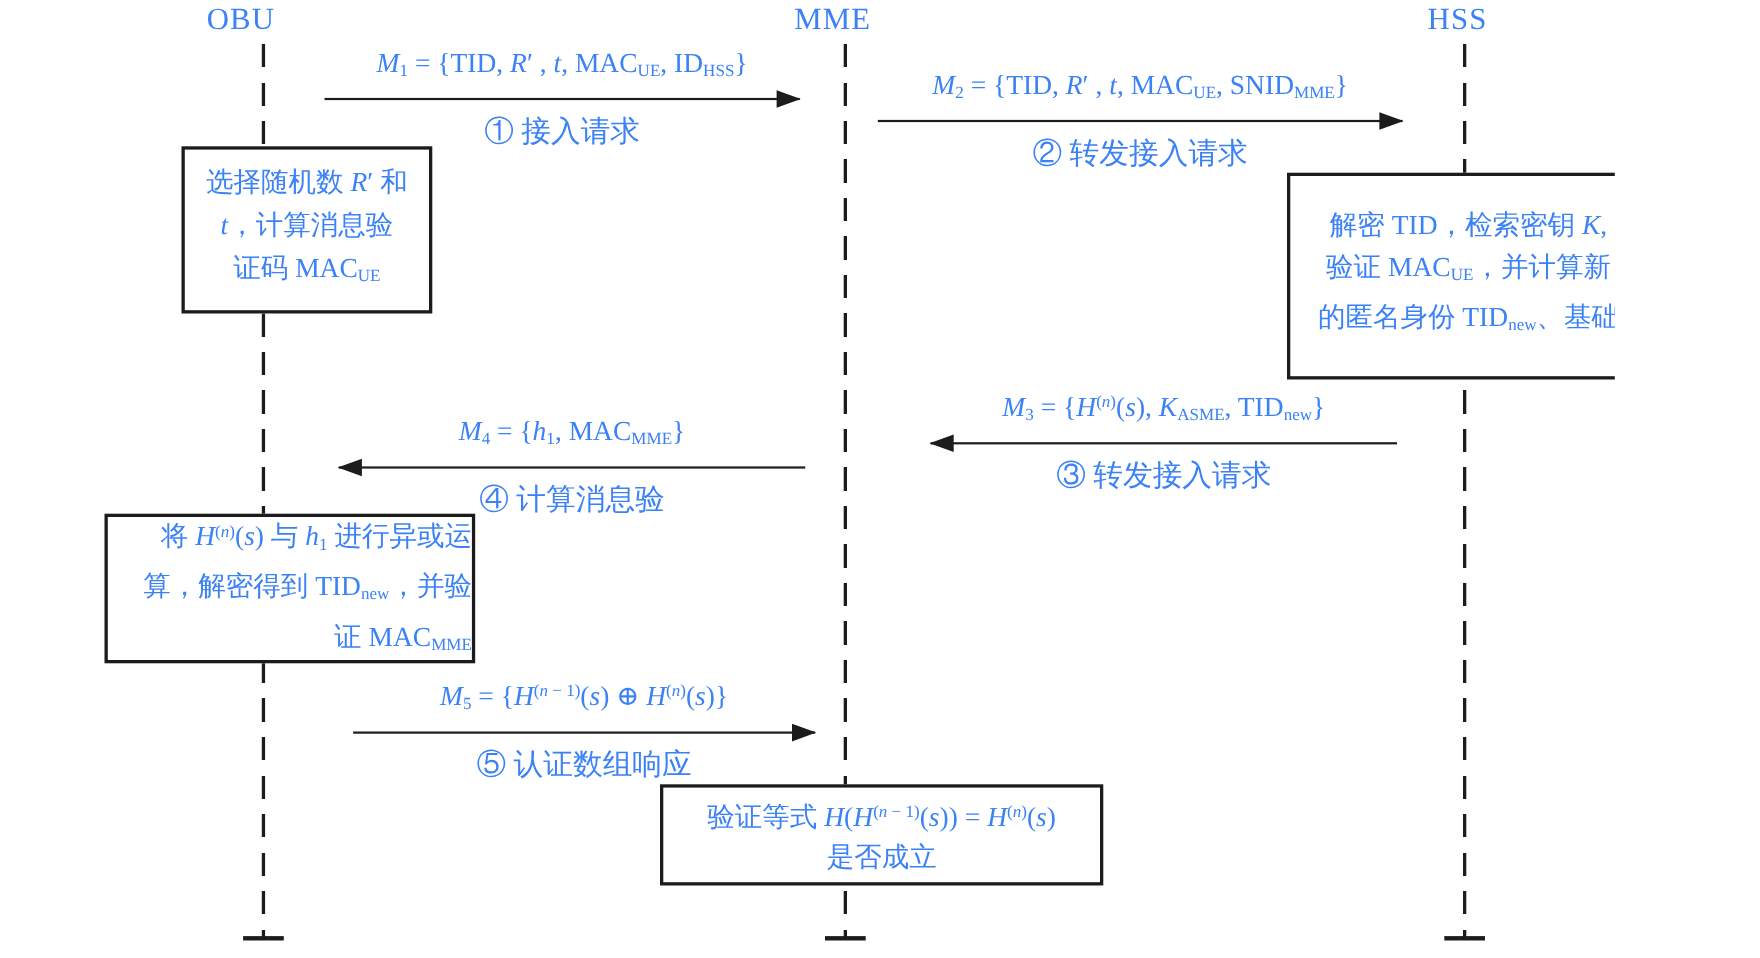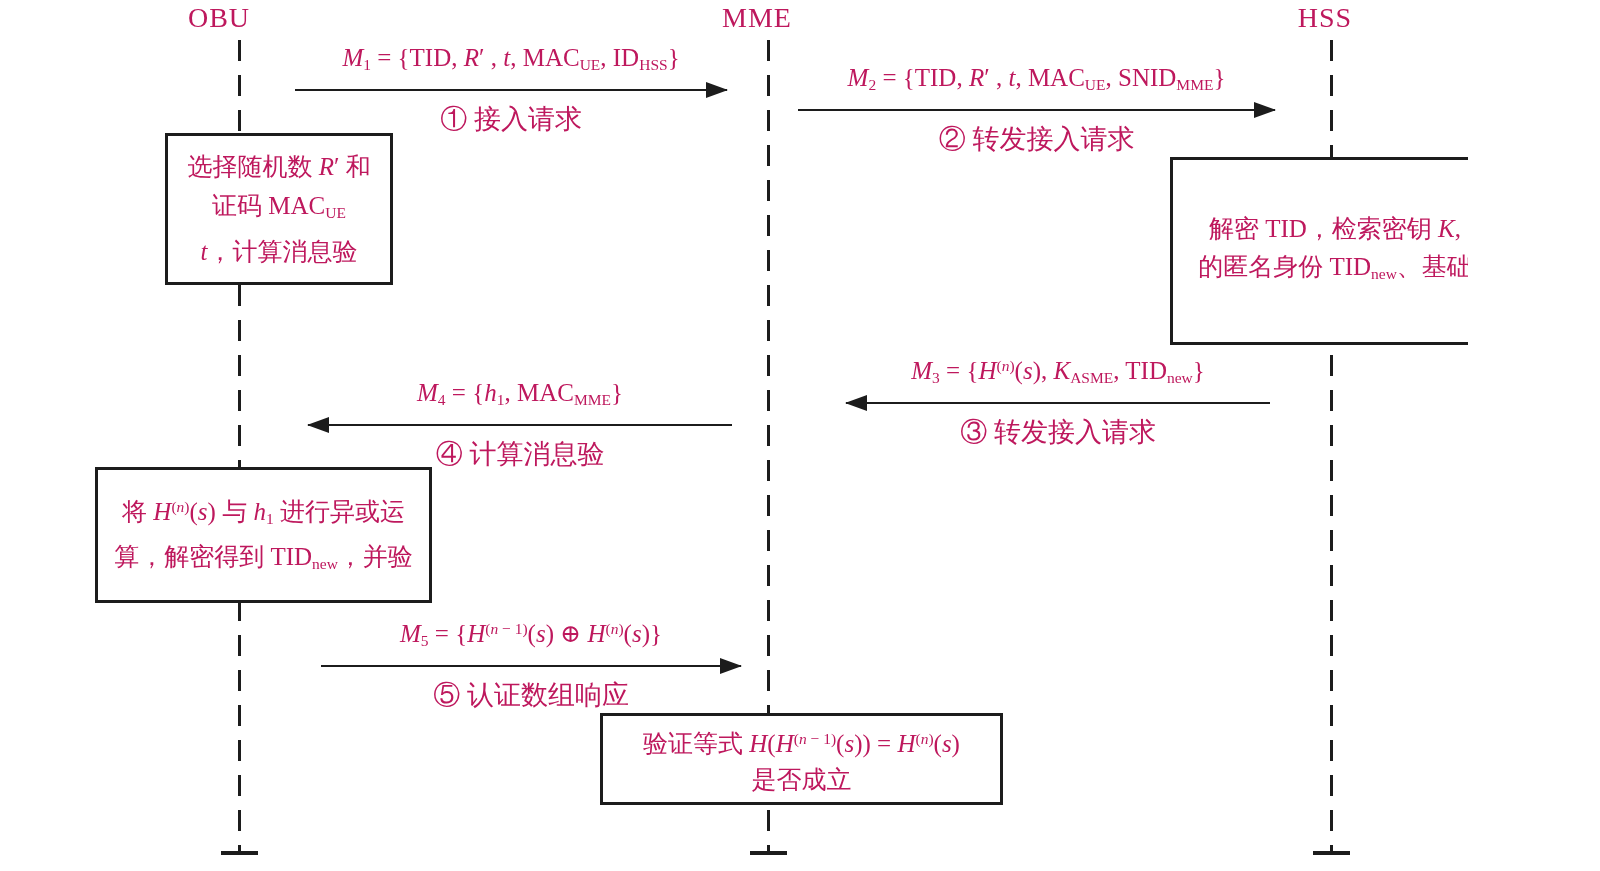--- a/index.html
+++ b/index.html
@@ -1,21 +1,21 @@
 <!DOCTYPE html>
 <html><head>
 <meta charset="utf-8">
 <style>
   html,body{margin:0;padding:0;background:#ffffff;}
   #canvas{
     position:relative;
     width:1468px;height:871px;
     background:#ffffff;
     font-family:"Liberation Serif","DejaVu Serif",serif;
-    color:#be185d;
+    color:#3b82f6;
     overflow:hidden;
   }
   
   .actor{
     position:absolute;top:2px;width:160px;
     text-align:center;font-size:28px;letter-spacing:1px;
   }
   #actor-obu{left:139px;}
   #actor-mme{left:677px;}
   #actor-hss{left:1245px;}
@@ -37,21 +37,21 @@
 
   
   .pbox{
     position:absolute;z-index:2;
     background:#ffffff;border:3px solid #1c1c1c;
     display:flex;flex-direction:column;justify-content:center;
     text-align:center;font-size:25px;line-height:39px;
   }
   #box-obu-select{left:123px;top:133px;width:222px;height:146px;margin-left:42px;}
   #box-hss-process{left:1170px;top:157px;width:324px;height:182px;line-height:38px;}
-  #box-obu-verify{left:95px;top:467px;width:331px;height:130px;}
+  #box-obu-verify{left:95px;top:467px;width:331px;height:130px;align-items:flex-end;}
   #box-mme-verify{left:600px;top:713px;width:397px;height:86px;line-height:37px;}
 
   
   .msg{position:absolute;z-index:2;}
   .msg .formula{
     text-align:center;font-size:25px;line-height:32px;white-space:nowrap;
   }
   .msg .line{
     position:relative;height:0;border-top:2px solid #1c1c1c;margin-top:8px;
   }
@@ -126,32 +126,34 @@
   <div class="msg" id="msg-m5">
     <div class="formula"><i>M</i><sub>5</sub> = {<i>H</i><sup>(<i>n</i> − 1)</sup>(<i>s</i>) ⊕ <i>H</i><sup>(<i>n</i>)</sup>(<i>s</i>)}</div>
     <div class="line">
       <span class="head right"></span>
     </div>
     <div class="step">⑤ 认证数组响应</div>
   </div>
 
   <div class="pbox" id="box-obu-select">
     <div>选择随机数 <i>R</i>′ 和</div>
+    <div><i>t</i>，计算消息验</div>
     <div>证码 MAC<sub>UE</sub></div>
-    <div><i>t</i>，计算消息验</div>
   </div>
 
   <div class="pbox" id="box-hss-process">
     <div>解密 TID，检索密钥 <i>K</i>,</div>
+    <div>验证 MAC<sub>UE</sub>，并计算新</div>
     <div>的匿名身份 TID<sub>new</sub>、基础</div>
   </div>
 
   <div class="pbox" id="box-obu-verify">
     <div>将 <i>H</i><sup>(<i>n</i>)</sup>(<i>s</i>) 与 <i>h</i><sub>1</sub> 进行异或运</div>
     <div>算，解密得到 TID<sub>new</sub>，并验</div>
+    <div>证 MAC<sub>MME</sub></div>
   </div>
 
   <div class="pbox" id="box-mme-verify">
     <div>验证等式  <i>H</i>(<i>H</i><sup>(<i>n</i> − 1)</sup>(<i>s</i>)) = <i>H</i><sup>(<i>n</i>)</sup>(<i>s</i>)</div>
     <div>是否成立</div>
   </div>
 
 </div>
 
 </body></html>

